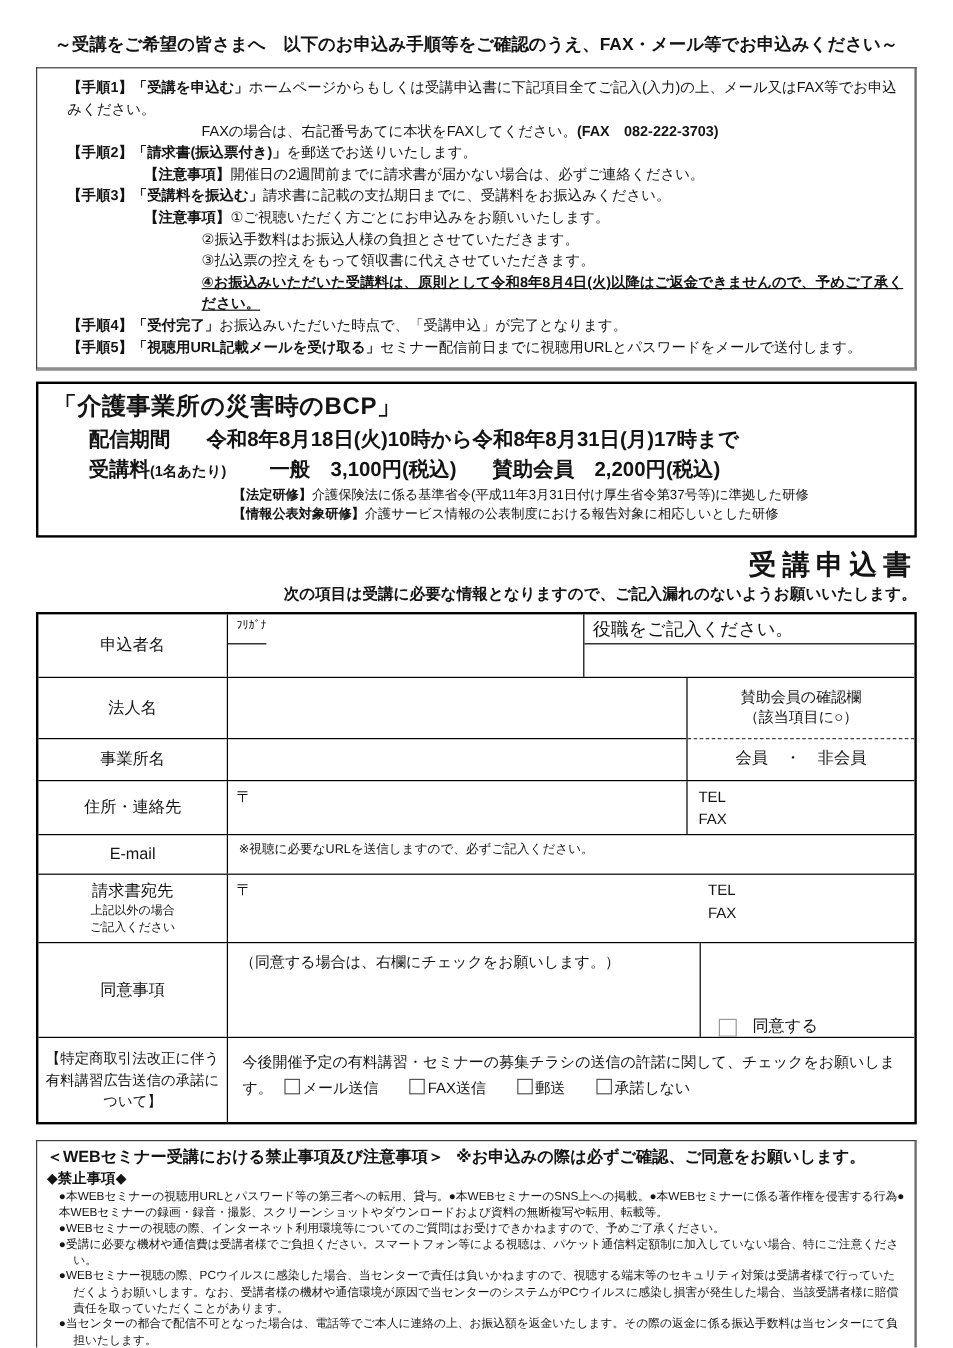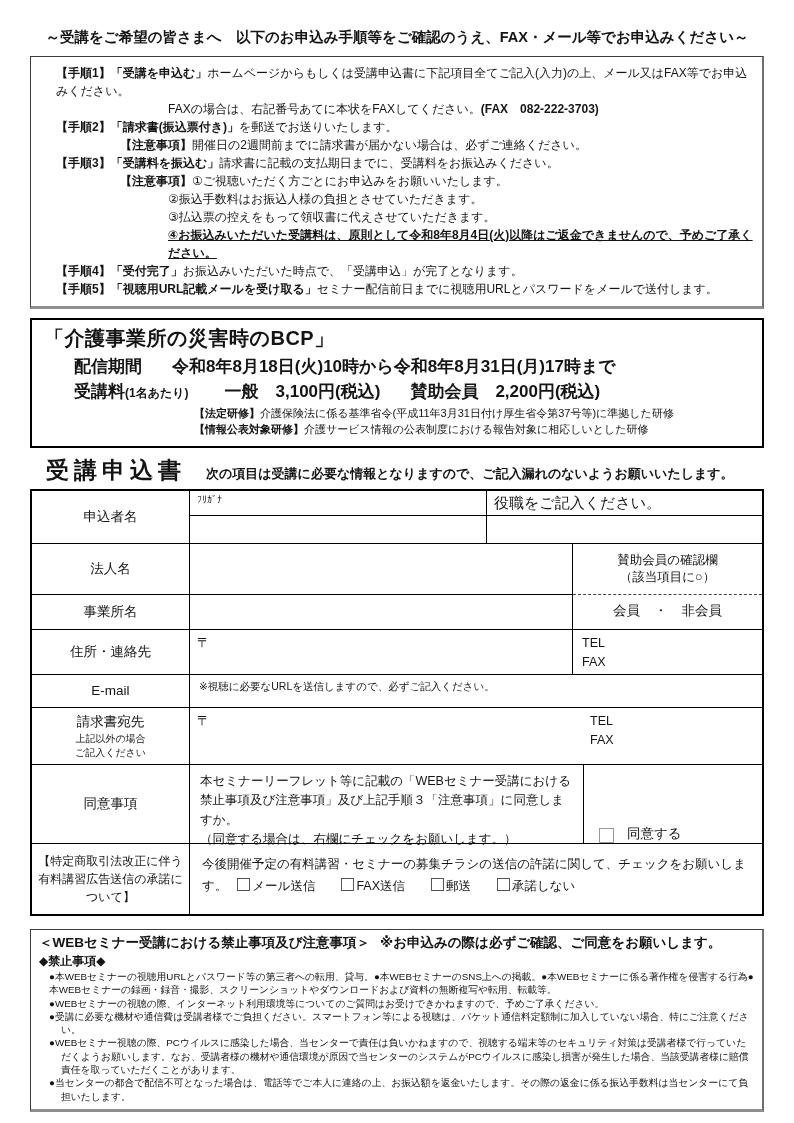--- a/index.html
+++ b/index.html
@@ -21,31 +21,31 @@
   .title-box{border:2.5px solid #000;margin-top:9px;padding:5px 10px 8px 12px;}
   .seminar-title{font-size:20px;font-weight:bold;letter-spacing:.5px;}
   .schedule-line{font-size:17px;font-weight:bold;padding-left:30px;margin-top:3px;}
   .schedule-line .sv{margin-left:30px;}
   .fee-line{font-size:17px;font-weight:bold;padding-left:30px;margin-top:2px;}
   .fee-unit{font-size:12px;}
   .fee-general{margin-left:36px;}
   .fee-member{margin-left:30px;}
   .seminar-notes{padding-left:150px;font-size:11px;line-height:1.45;margin-top:3px;}
 
-  .form-head{display:flex;align-items:flex-end;margin:7px 0 3px;padding-left:16px;}
+  .form-head{display:flex;align-items:flex-end;margin:7px 0 3px;padding-left:16px;flex-direction:column;}
   .form-heading{font-size:23px;font-weight:bold;letter-spacing:5px;}
   .form-intro{font-size:13px;font-weight:bold;margin-left:20px;padding-bottom:3px;}
 
   .ftable{border:2px solid #000;font-size:13px;}
   .frow{display:flex;border-top:1.4px solid #000;}
   .frow.first{border-top:none;}
   .flabel{flex:0 0 158px;border-right:1.4px solid #000;display:flex;flex-direction:column;
           align-items:center;justify-content:center;text-align:center;font-size:13.5px;box-sizing:border-box;}
   .r1{height:52px;}
-  .r1mid{flex:1;display:flex;flex-direction:column;}
+  .r1mid{flex:1;display:flex;flex-direction:row;}
   .strip{height:25px;border-bottom:1.2px solid #000;font-size:10px;padding:3px 0 0 7px;box-sizing:border-box;}
   .strip2{height:25px;border-bottom:1.2px solid #000;font-size:15px;padding:3px 0 0 7px;box-sizing:border-box;}
   .blank{flex:1;}
   .r1right{flex:0 0 276px;border-left:1.4px solid #000;display:flex;flex-direction:column;box-sizing:border-box;}
 
   .g23{display:flex;border-top:1.4px solid #000;}
   .g23left{flex:1;display:flex;flex-direction:column;}
   .g23row{display:flex;}
   .g23row.rA{height:50px;}
   .g23row.rB{height:34px;border-top:1.4px solid #000;}
@@ -186,21 +186,20 @@
         <div class="billing-telfax">
           <div>TEL</div>
           <div>FAX</div>
         </div>
       </div>
     </div>
 
     <div class="frow r7">
       <div class="flabel">同意事項</div>
       <div class="r7mid">
-        <div>本セミナーリーフレット等に記載の「WEBセミナー受講における禁止事項及び注意事項」及び上記手順３「注意事項」に同意しますか。</div>
         <div>（同意する場合は、右欄にチェックをお願いします。）</div>
       </div>
       <div class="r7right">
         <span class="cbx"></span>
         <span>同意する</span>
       </div>
     </div>
 
     <div class="frow r8">
       <div class="flabel r8label">【特定商取引法改正に伴う有料講習広告送信の承諾について】</div>

